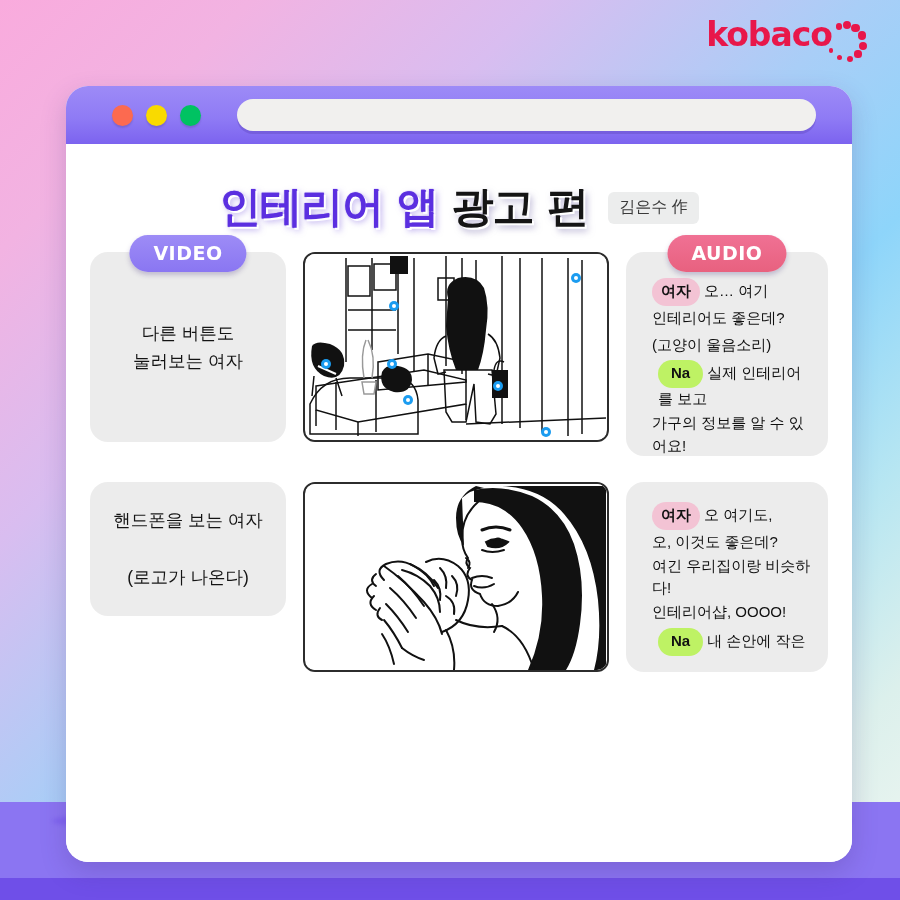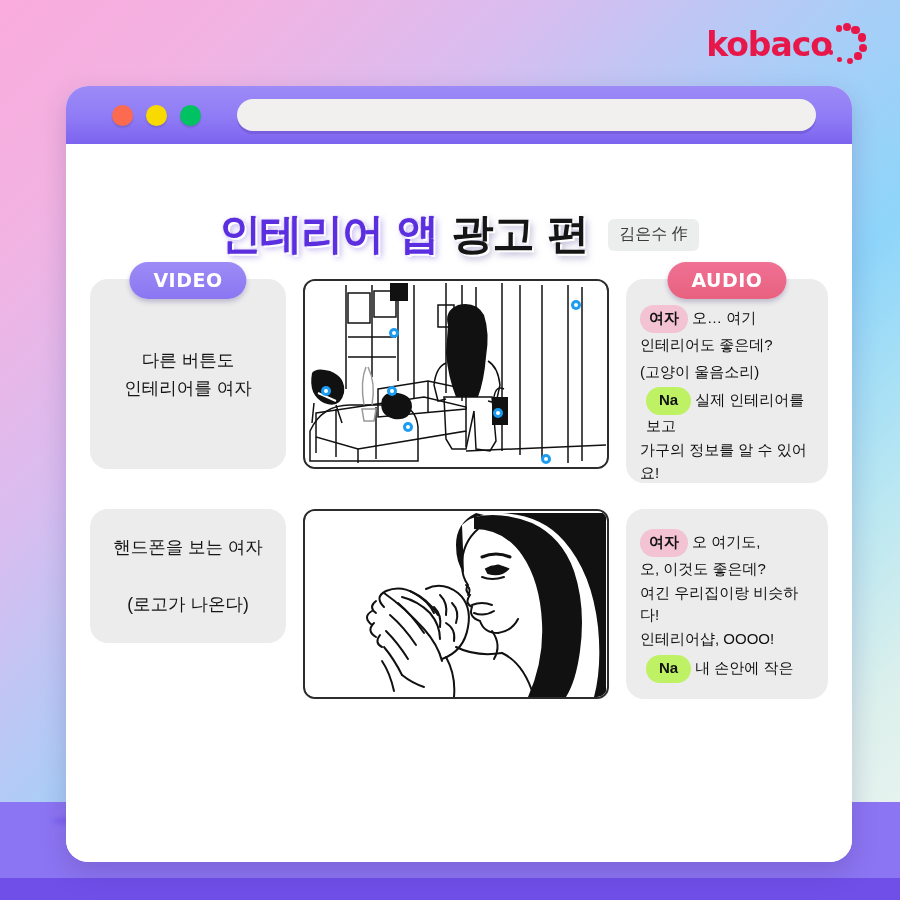--- a/index.html
+++ b/index.html
@@ -55,21 +55,21 @@
     opacity: .72;
     filter: blur(2px);
   }
 
   
   #logo {
     position: absolute;
     top: 18px;
     right: 26px;
     display: flex;
-    align-items: center;
+    align-items: flex-start;
     height: 52px;
   }
   #logo-word {
     font-family: "DejaVu Sans", sans-serif;
     font-size: 33px;
     font-weight: 700;
     letter-spacing: -1px;
     color: #e8174a;
     line-height: 1;
   }
@@ -129,21 +129,20 @@
     padding: 0;
   }
 
   
   #title-row {
     display: flex;
     align-items: flex-end;
     justify-content: center;
     gap: 20px;
     padding-top: 42px;
-    margin-top: 27px;
   }
   #headline {
     font-family: "DejaVu Sans", sans-serif;
     font-size: 42px;
     font-weight: 700;
     letter-spacing: -1px;
     line-height: 1;
     white-space: nowrap;
   }
   #headline .p1 {
@@ -238,21 +237,21 @@
     background: #fff;
     overflow: hidden;
     position: relative;
   }
   .frame.r2 { height: 190px; }
   .frame svg { display: block; width: 100%; height: 100%; }
 
   
   .panel.audio-panel {
     min-height: 190px;
-    padding: 22px 12px 18px 14px;
+    padding: 22px 12px 18px 26px;
   }
   .panel.audio-panel.r1 { height: 204px; padding-top: 26px; }
   .panel.audio-panel.r2 { height: 182px; padding-top: 20px; }
 
   .line {
     font-size: 15px;
     line-height: 1.52;
     color: #101010;
     margin-bottom: 1px;
   }
@@ -316,21 +315,21 @@
           <span class="p2">광고 편</span>
         </div>
         <div id="author-badge">김은수 作</div>
       </div>
 
       <div id="board">
           <div class="row">
             <div class="panel video-desc">
               <div class="pill video">VIDEO</div>
               <div class="desc-text">다른 버튼도
-인테리어를 여자</div>
+눌러보는 여자</div>
             </div>
             <div class="frame">
   <svg viewBox="0 0 300 186" xmlns="http://www.w3.org/2000/svg">
     <rect width="300" height="186" fill="#fff"></rect>
     <g stroke="#111" stroke-width="1.5" fill="none">
 
       <path d="M40 4 L40 108 M66 4 L66 96 M92 6 L92 100"></path>
       <rect x="42" y="12" width="22" height="30"></rect>
       <rect x="68" y="10" width="22" height="26"></rect>
       <path d="M42 56 L90 56 M42 76 L90 76"></path>

